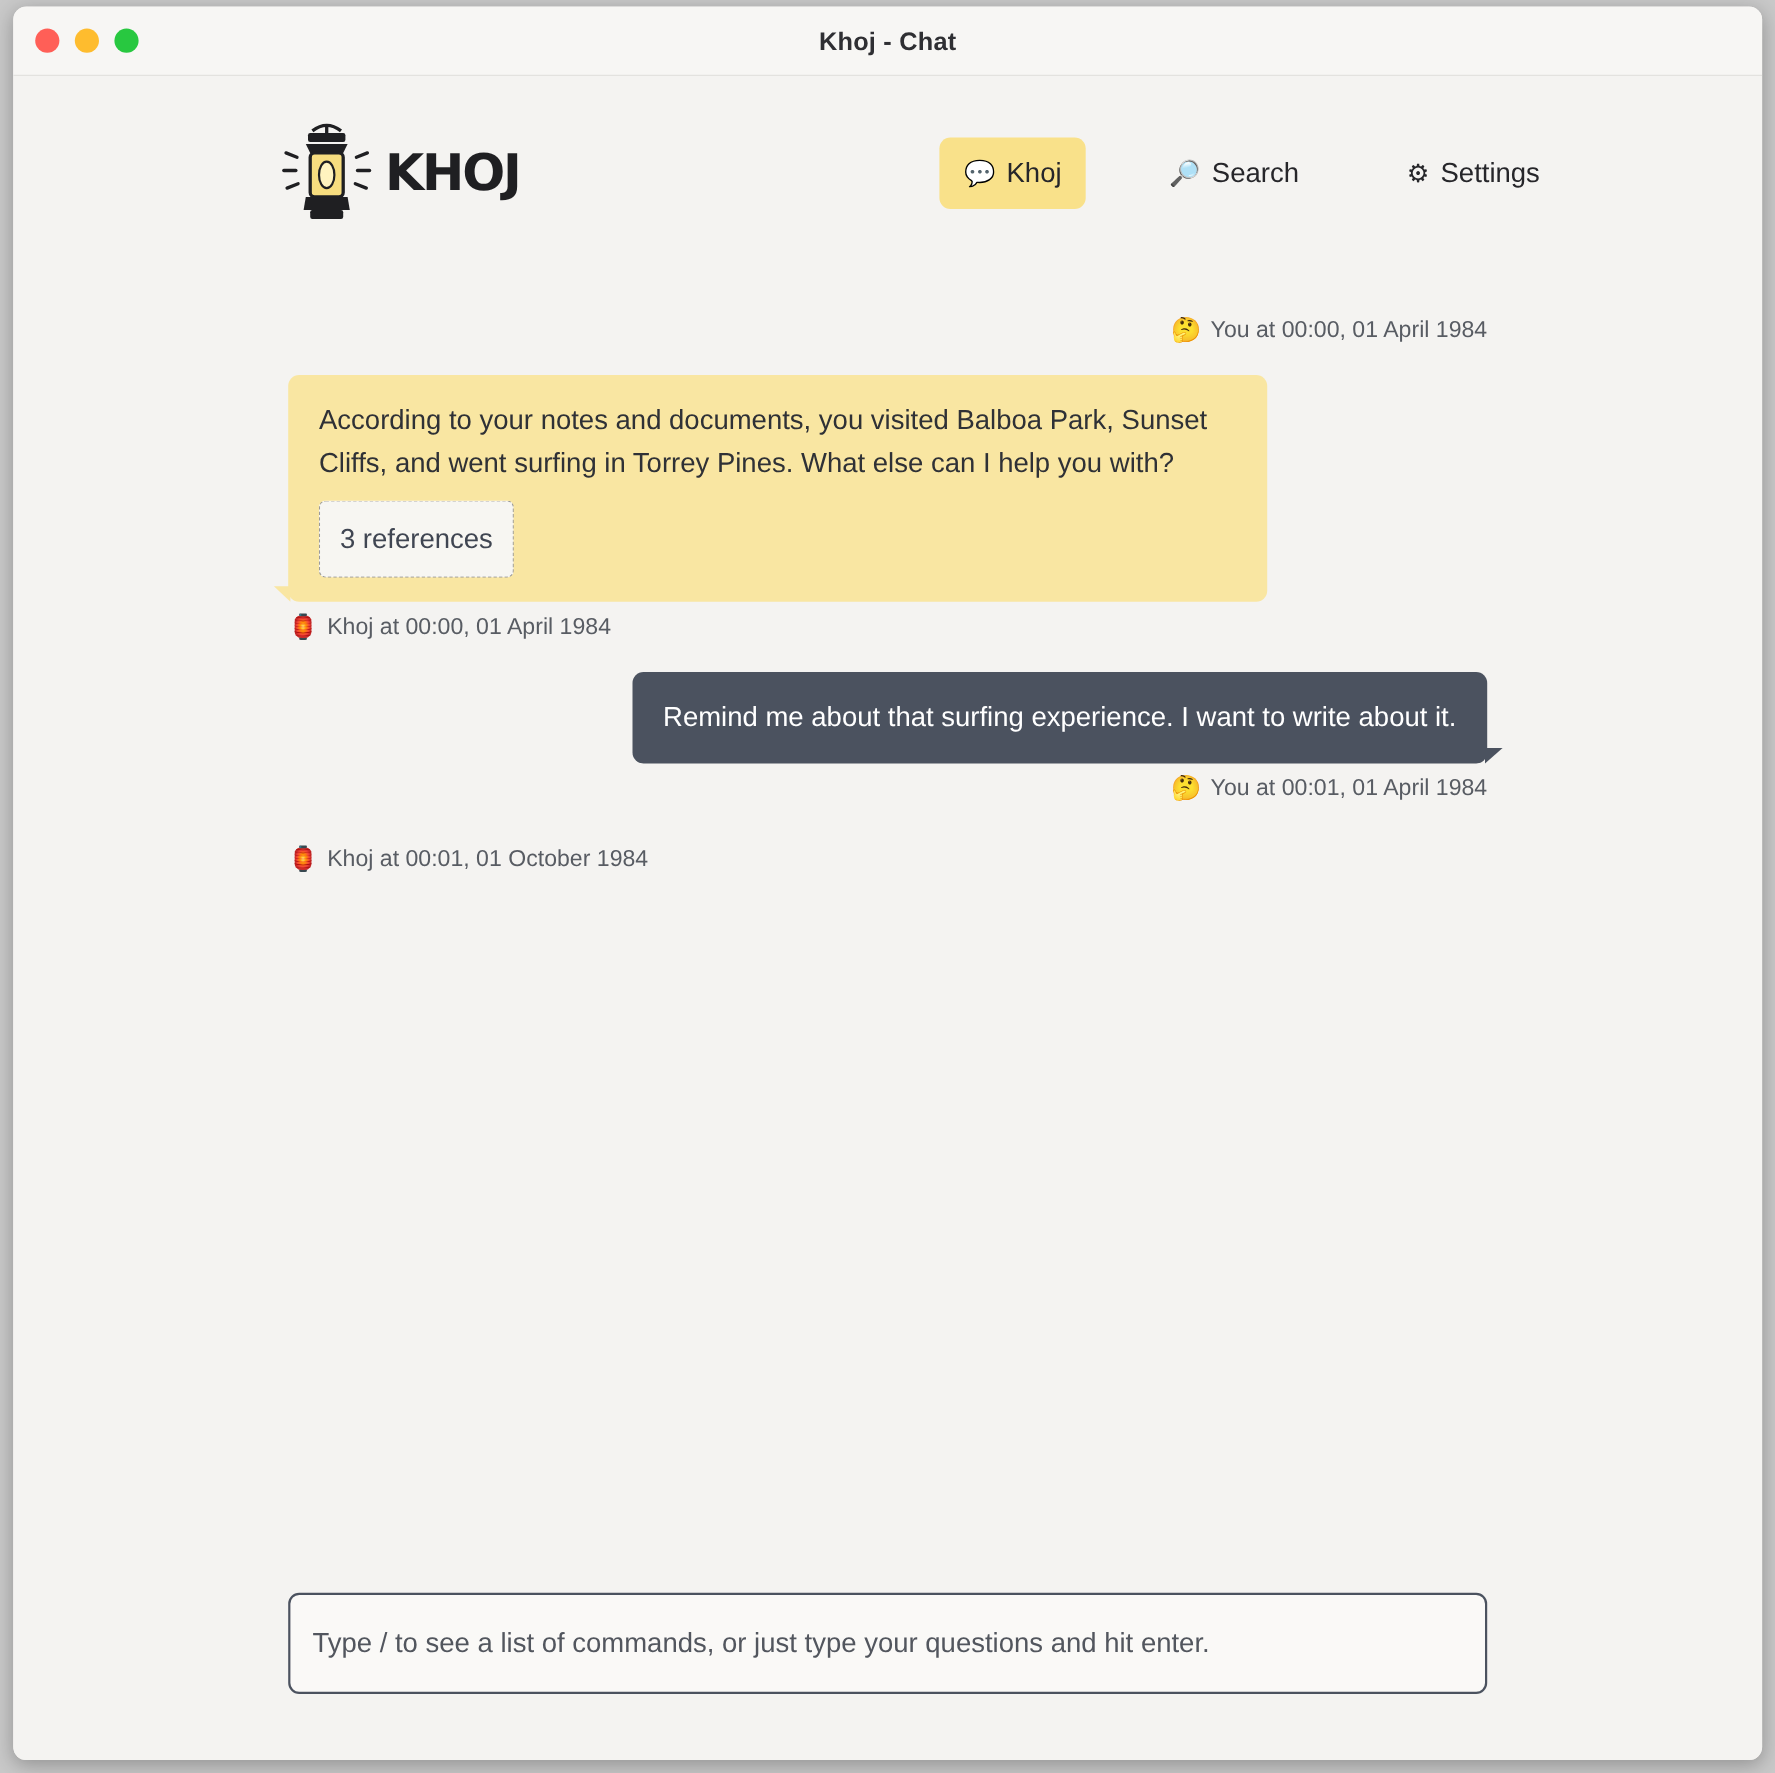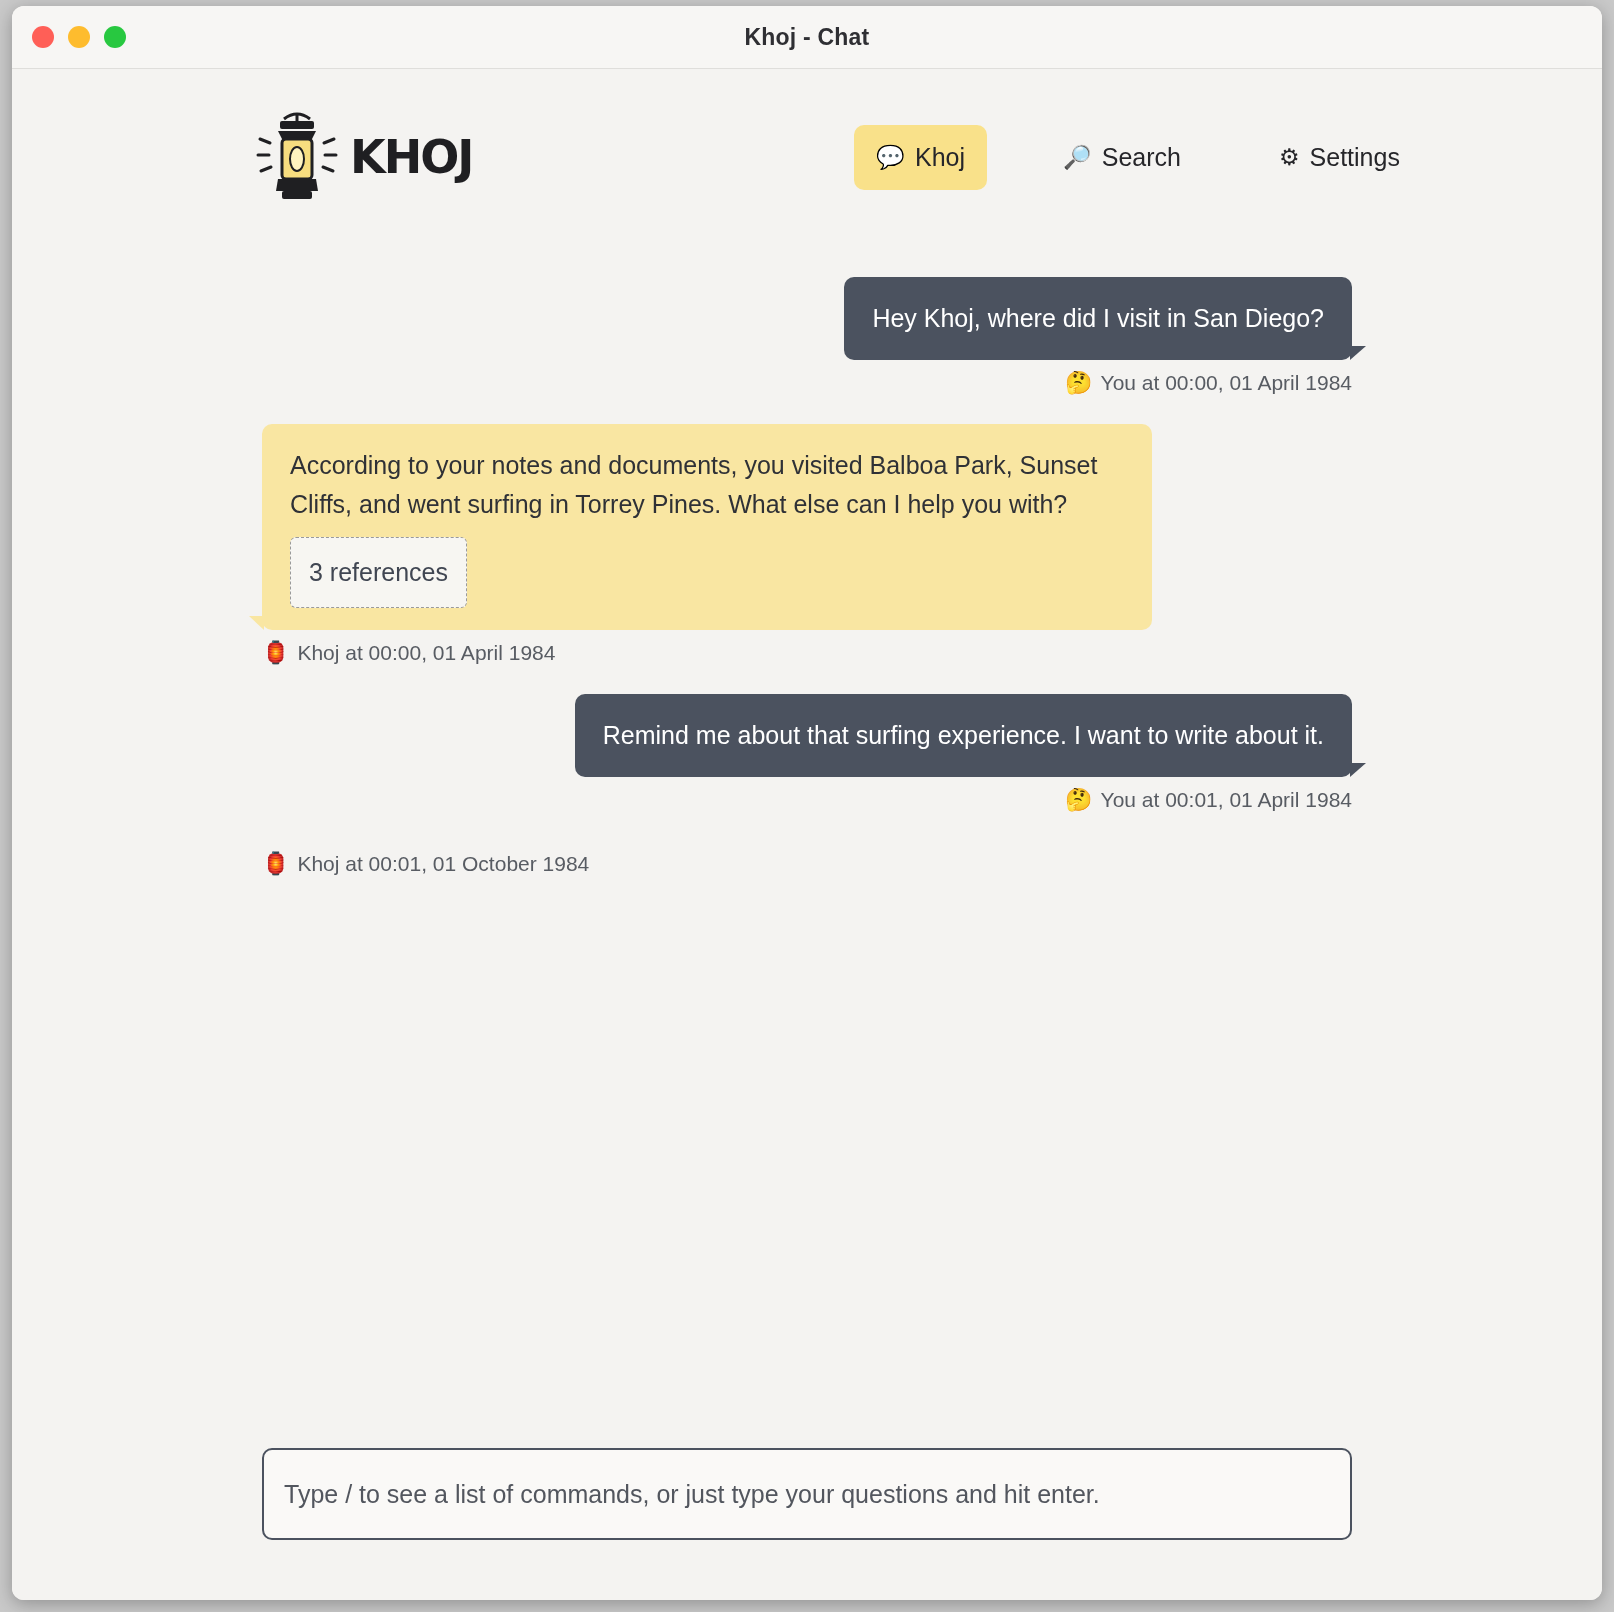--- a/index.html
+++ b/index.html
@@ -258,21 +258,20 @@
           <div class="nav-item">
             <span class="nav-icon">⚙</span>
             <span>Settings</span>
           </div>
         </nav>
       </header>
 
       <div class="chat-area">
 
         <div class="msg-row user">
-          <div class="bubble user">Hey Khoj, where did I visit in San Diego?</div>
           <div class="meta user">
             <span class="meta-emoji">🤔</span>
             <span>You at 00:00, 01 April 1984</span>
           </div>
         </div>
 
         <div class="msg-row khoj">
           <div class="bubble khoj">
             <span>According to your notes and documents, you visited Balboa Park, Sunset Cliffs, and went surfing in Torrey Pines. What else can I help you with?</span>
             <div class="refs">3 references</div>

